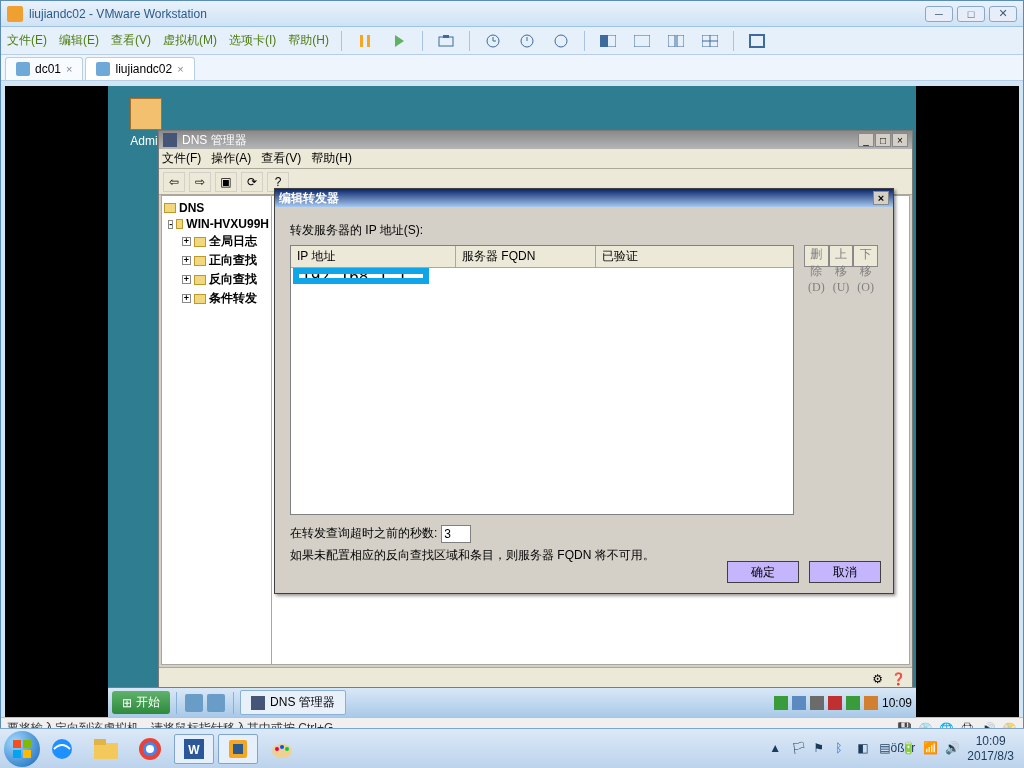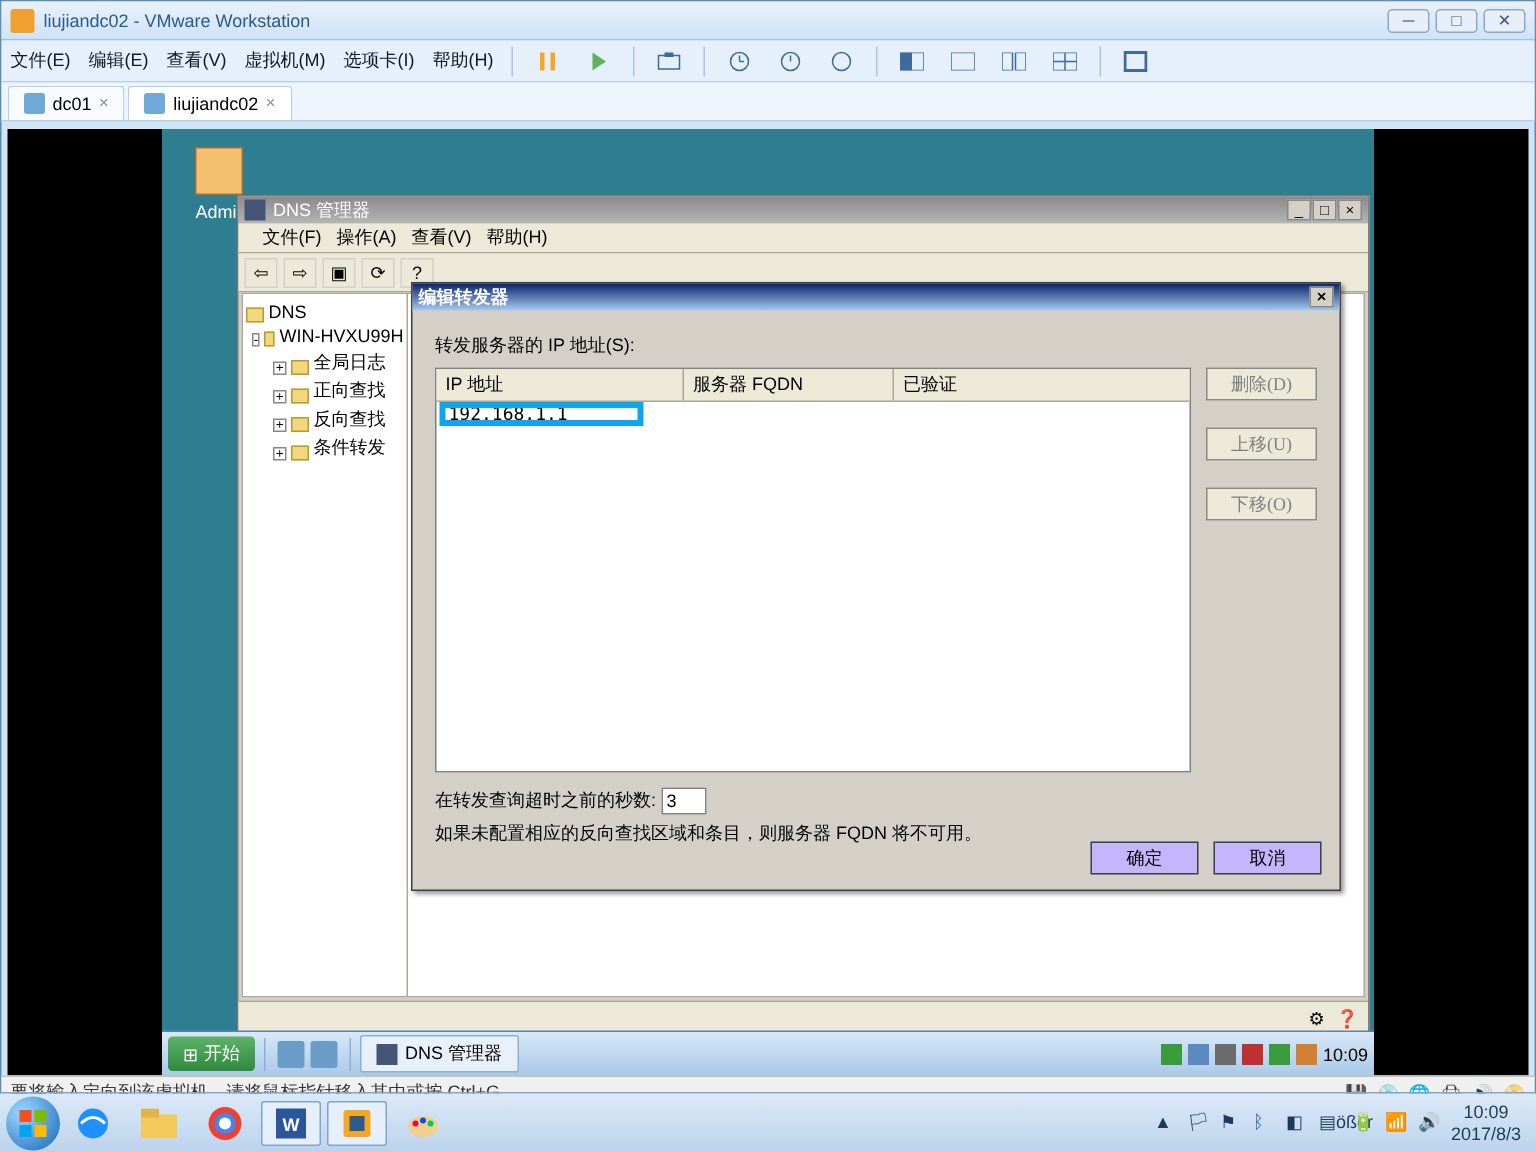--- a/index.html
+++ b/index.html
@@ -7,21 +7,21 @@
 
 
 .vmware-window { position: absolute; top: 0; left: 0; width: 100%; height: 740px; background: #d1e6f5; border: 1px solid #5b8bb7; }
 .vmware-titlebar { height: 26px; background: linear-gradient(#e9f2fb, #cfe2f5); display: flex; align-items: center; padding: 0 6px; border-bottom: 1px solid #9ec2e3; }
 .vmware-titlebar .vm-icon { width: 16px; height: 16px; background: #f0a030; border-radius: 2px; margin-right: 6px; display:inline-block; }
 .vmware-titlebar .title { color: #2b5a8c; flex: 1; }
 .win-controls { display: flex; gap: 4px; }
 .win-controls .ctrl { width: 28px; height: 16px; background: #e7eef7; border: 1px solid #8aa9c9; border-radius: 3px; display: flex; align-items: center; justify-content: center; color: #3e5a7a; font-size: 11px; cursor: pointer; }
 
 .vmware-menubar { height: 28px; background: #e6f0fa; display: flex; align-items: center; padding: 0 6px; gap: 12px; border-bottom: 1px solid #b8cee6; }
-.vmware-menubar .menu { color: #0f172a; cursor: pointer; }
+.vmware-menubar .menu { color: #4d7c0f; cursor: pointer; }
 .vmware-menubar .sep { width: 1px; height: 20px; background: #aac4e0; }
 .vmware-menubar .tool-icon { width: 22px; height: 20px; border: 1px solid transparent; display:flex; align-items:center; justify-content:center; color:#3e6a9c; cursor:pointer; }
 .vmware-menubar .tool-icon svg { display:block; }
 
 .vmware-tabs { height: 26px; background: #eef5fc; display: flex; align-items: flex-end; padding: 0 4px; border-bottom: 1px solid #b8cee6; gap: 2px; }
 .vmware-tabs .tab { padding: 4px 10px; background: #f8fbff; border: 1px solid #b8cee6; border-bottom: none; border-radius: 3px 3px 0 0; display: flex; align-items: center; gap: 5px; cursor: pointer; }
 .vmware-tabs .tab .tab-icon { width:14px; height:14px; background:#6fa9d8; border-radius:2px; }
 .vmware-tabs .tab.active { background: #fff; }
 .vmware-tabs .tab .close { color: #888; font-size: 11px; }
 
@@ -33,28 +33,28 @@
 .guest-desktop { position: absolute; top: 0; left: 103px; right: 103px; bottom: 0; background: #2e7d90; }
 .guest-desktop .desktop-icon { position: absolute; top: 12px; left: 14px; width: 48px; text-align: center; color: #fff; }
 .guest-desktop .desktop-icon .di { width: 32px; height: 32px; background: #f3c070; margin: 0 auto 4px; border: 1px solid #a8702a; }
 
 
 .dns-window { position: absolute; top: 44px; left: 50px; width: 755px; height: 560px; background: #d4d0c8; border: 1px solid #7a7a7a; }
 .dns-titlebar { height: 18px; background: linear-gradient(#8a8a8a, #b5b5b5); color: #fff; display: flex; align-items: center; padding: 0 4px; font-size: 12px; }
 .dns-titlebar .dns-icon { width: 14px; height: 14px; background: #457; margin-right: 5px; }
 .dns-titlebar .ctrls { margin-left: auto; display: flex; gap: 1px; }
 .dns-titlebar .ctrls .c { width: 16px; height: 14px; background: #d4d0c8; border: 1px solid #888; color: #000; display:flex; align-items:center; justify-content:center; font-size:10px; cursor:pointer; }
-.dns-menubar { height: 20px; background: #ece9d8; display: flex; align-items: center; padding: 0 16px; gap: 10px; border-bottom: 1px solid #aca899; }
+.dns-menubar { height: 20px; background: #ece9d8; display: flex; align-items: center; padding: 0 3px; gap: 10px; border-bottom: 1px solid #aca899; }
 .dns-menubar .m { cursor: pointer; }
 .dns-toolbar { height: 26px; background: #ece9d8; border-bottom: 1px solid #aca899; display:flex; align-items:center; padding: 0 4px; gap: 4px; }
 .dns-toolbar .btn { width: 22px; height: 20px; border: 1px solid #d4d0c8; display:flex; align-items:center; justify-content:center; }
 
 .dns-body { position: absolute; top: 64px; left: 2px; right: 2px; bottom: 24px; display: flex; background: #fff; border: 1px solid #aca899; }
 .dns-tree { width: 110px; border-right: 1px solid #aca899; background: #fff; padding: 4px 2px; font-family: "SimSun", serif; }
-.dns-tree .tn { white-space: nowrap; padding: 1px 0; display:flex; align-items:flex-end; gap:3px; }
+.dns-tree .tn { white-space: nowrap; padding: 1px 0; display:flex; align-items:center; gap:3px;font-weight:bold; }
 .dns-tree .box { display:inline-block; width:9px; height:9px; border:1px solid #888; text-align:center; line-height:7px; font-size:9px; }
 .dns-tree .ficon { width:12px; height:10px; background:#f1d77d; border:1px solid #bb9a2b; display:inline-block; }
 
 .dns-statusbar { position: absolute; bottom: 0; left: 0; right: 0; height: 22px; background: #ece9d8; border-top: 1px solid #aca899; display: flex; align-items: center; justify-content: flex-end; padding: 0 6px; gap: 8px; }
 
 
 .forwarder-dialog { position: absolute; top: 102px; left: 166px; width: 620px; height: 406px; background: #d4d0c8; border: 1px solid #404040; box-shadow: 2px 2px 3px rgba(0,0,0,0.4); }
 .forwarder-titlebar { height: 18px; background: linear-gradient(#0a246a, #a6caf0); color: #fff; display: flex; align-items: center; padding: 0 4px; font-weight: bold; font-size: 12px; }
 .forwarder-titlebar .ctrls { margin-left: auto; display: flex; gap: 2px; }
 .forwarder-titlebar .c { width: 16px; height: 14px; background: #d4d0c8; border: 1px solid #888; color:#000; display:flex; align-items:center; justify-content:center; font-size:11px; cursor:pointer; }
@@ -62,22 +62,22 @@
 .forwarder-body .lbl { margin-bottom: 6px; }
 .fw-table-wrap { display: flex; gap: 10px; }
 .fw-table { flex: 1; border: 1px solid #808080; background: #fff; height: 270px; }
 .fw-table .hdr { display: flex; background: #ece9d8; border-bottom: 1px solid #aca899; }
 .fw-table .hdr .col { padding: 2px 6px; border-right: 1px solid #aca899; }
 .fw-table .hdr .col1 { width: 165px; }
 .fw-table .hdr .col2 { width: 140px; }
 .fw-table .hdr .col3 { flex: 1; border-right: none; }
 .fw-table .row { display: flex; }
 .fw-table .row .cell1 { width: 140px; padding: 0 2px; }
-.fw-table .row input { width: 100%; border: 4px solid #0ea5e9; font-family: "SimSun", monospace; font-size: 12px; padding: 0 2px; height: 16px; }
-.fw-buttons { width: 74px; display: flex; flex-direction: column; gap: 18px; }
+.fw-table .row input { width: 100%; border: 6px solid #0ea5e9; font-family: "SimSun", monospace; font-size: 16px; padding: 0 2px; height: 16px; }
+.fw-buttons { width: 74px; display: flex; flex-direction: row; gap: 0; }
 .fw-buttons button { height: 22px; background: #ece9d8; border: 1px solid #888; color: #808080; cursor: pointer; font-family:"SimSun",serif; }
 .forwarder-bottom { margin-top: 10px; font-family: "SimSun", serif; }
 .forwarder-bottom .timeout { display: flex; gap: 4px; margin-bottom: 4px; }
 .forwarder-bottom .timeout input { width: 30px; border: 1px solid #808080; padding: 1px 2px; }
 .forwarder-actions { position: absolute; bottom: 10px; right: 12px; display: flex; gap: 10px; }
 .forwarder-actions button { width: 72px; height: 22px; background: #c4b5fd; border: 1px solid #404040; cursor: pointer; font-family:"SimSun",serif; }
 
 
 .guest-taskbar { position: absolute; bottom: 0; left: 0; right: 0; height: 30px; background: linear-gradient(#d9e8f7, #a9c9e8); border-top: 1px solid #5a84b0; display: flex; align-items: center; padding: 0 4px; }
 .guest-taskbar .start { background: linear-gradient(#5fb26a, #2d8a3c); color: #fff; padding: 3px 10px; border-radius: 3px; display: flex; align-items: center; gap: 4px; cursor: pointer; }

